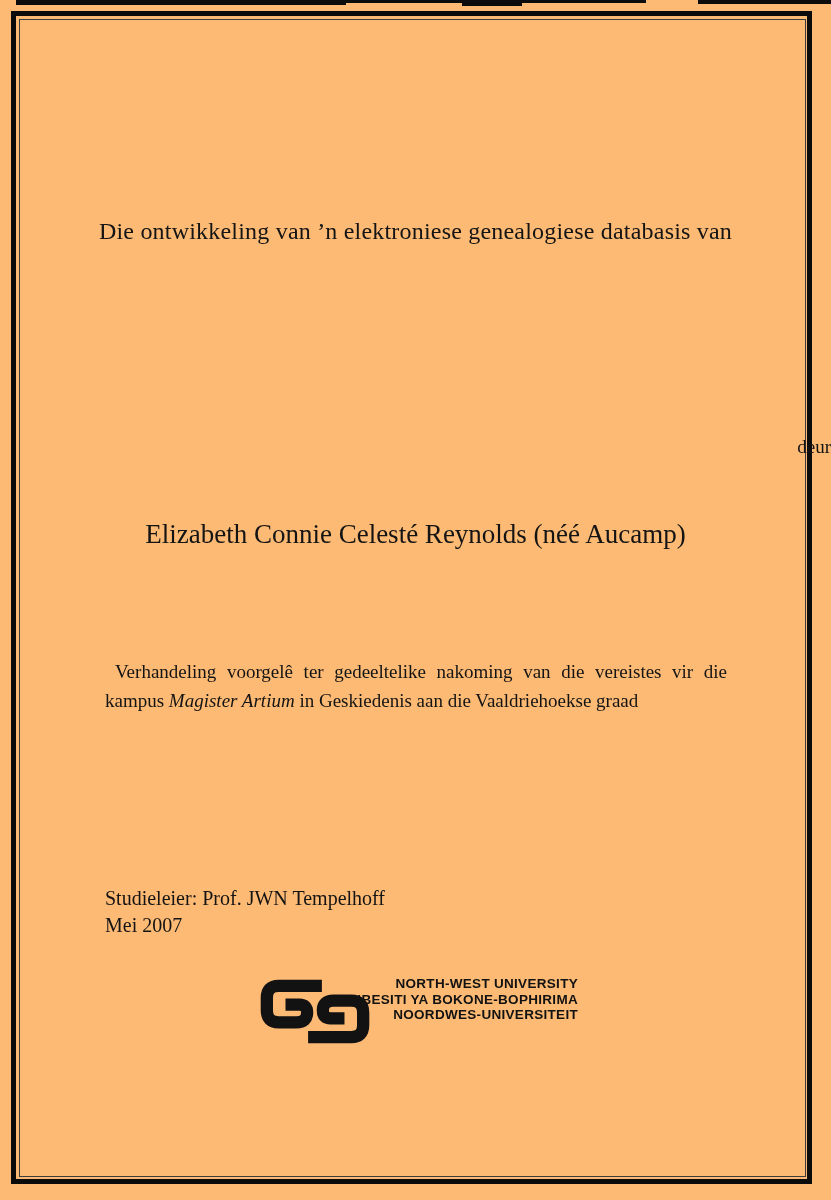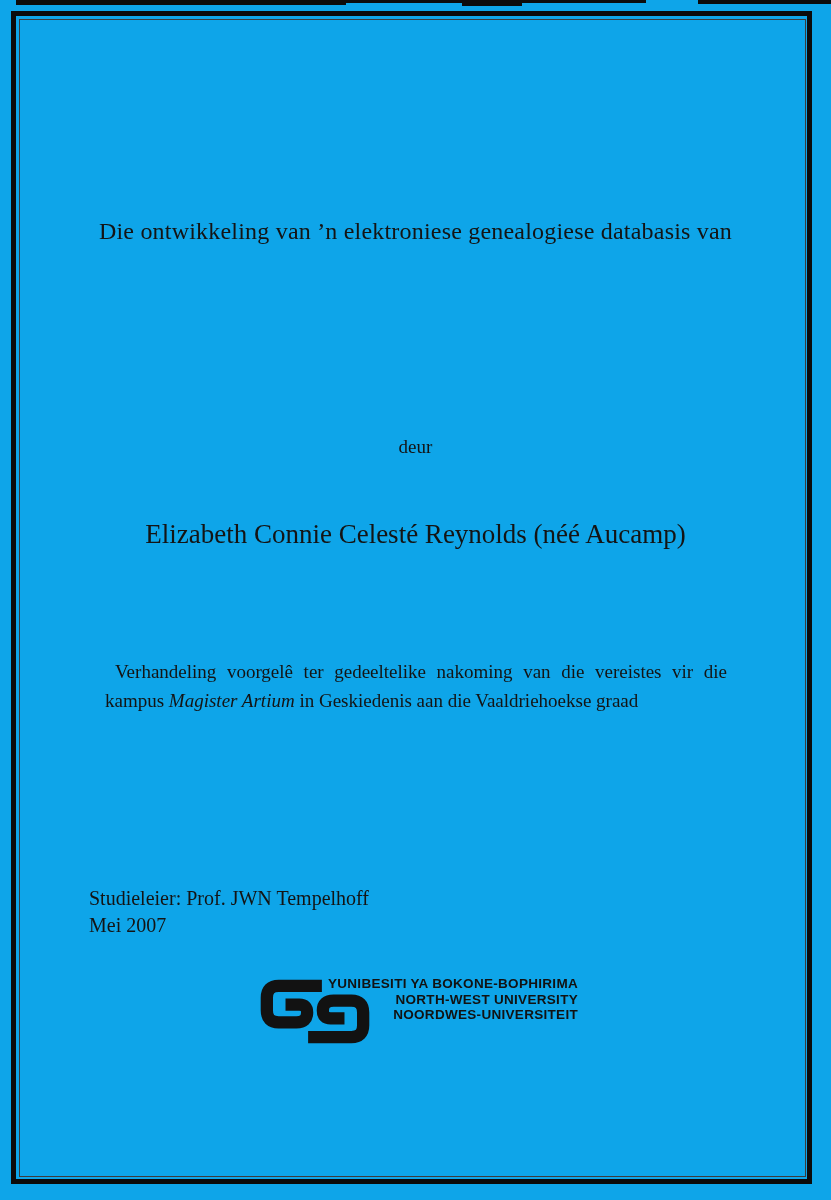--- a/index.html
+++ b/index.html
@@ -1,19 +1,19 @@
 <!DOCTYPE html>
 <html><head>
 <meta charset="utf-8">
 <style>
   html,body{margin:0;padding:0;background:#ffffff;}
   .page{
     position:relative;
     width:831px;height:1200px;
-    background:#0ea5e9;
+    background:#fdba74;
     overflow:hidden;
     font-family:"Liberation Serif", serif;
     color:#141414;
   }
   
   .scan-strip{position:absolute;background:#0c0c0c;}
   .s1{left:16px;top:0;width:330px;height:5px;}
   .s2{left:346px;top:0;width:300px;height:3px;}
   .s3{left:462px;top:0;width:60px;height:6px;}
   .s4{left:698px;top:0;width:133px;height:4px;}
@@ -26,38 +26,38 @@
     position:absolute;left:19px;top:19px;width:787px;height:1158px;
     border:1px solid #3c3c3c;box-sizing:border-box;
   }
   .title{
     position:absolute;left:60px;right:60px;top:208px;
     text-align:center;font-size:24px;line-height:47px;
     letter-spacing:0.2px;
   }
   .byline{
     position:absolute;left:0;right:0;top:436px;
-    text-align:center;font-size:19px;
+    text-align:right;font-size:19px;
   }
   .author{
     position:absolute;left:0;right:0;top:519px;
     text-align:center;font-size:27px;
   }
   .statement{
     position:absolute;left:105px;top:658px;width:622px;
     font-size:19px;line-height:28.5px;
   }
   .statement .just{
     text-align:justify;
     text-align-last:justify;
     margin-left:10px;
   }
   .statement i{font-style:italic;}
   .supervisor-block{
-    position:absolute;left:89px;top:885px;
+    position:absolute;left:105px;top:885px;
     font-size:20px;line-height:27px;
   }
   .logo{
     position:absolute;left:258px;top:974px;width:330px;height:76px;
   }
   .logo-mark{
     position:absolute;left:0;top:0;width:114px;height:75px;
   }
   .logo-text{
     position:absolute;left:62px;top:2px;width:258px;
@@ -98,19 +98,19 @@
     <div>Studieleier: Prof. JWN Tempelhoff</div>
     <div>Mei 2007</div>
   </div>
 
   <div class="logo">
     <svg class="logo-mark" viewBox="0 0 116 76" xmlns="http://www.w3.org/2000/svg">
       <path d="M 65 12 H 21 Q 9 12 9 24 V 37 Q 9 49 21 49 H 39 Q 50 49 50 39 Q 50 31 42 31 H 28" fill="none" stroke="#121212" stroke-width="12.5" stroke-linejoin="round" stroke-linecap="butt"></path>
       <path d="M 51 64 H 95 Q 107 64 107 52 V 39 Q 107 27 95 27 H 77 Q 66 27 66 37 Q 66 45 74 45 H 88" fill="none" stroke="#121212" stroke-width="12.5" stroke-linejoin="round" stroke-linecap="butt"></path>
     </svg>
     <div class="logo-text">
+      <div>NORTH-WEST UNIVERSITY</div>
       <div>YUNIBESITI YA BOKONE-BOPHIRIMA</div>
-      <div>NORTH-WEST UNIVERSITY</div>
       <div>NOORDWES-UNIVERSITEIT</div>
     </div>
   </div>
 
 </div>
 
 </body></html>

